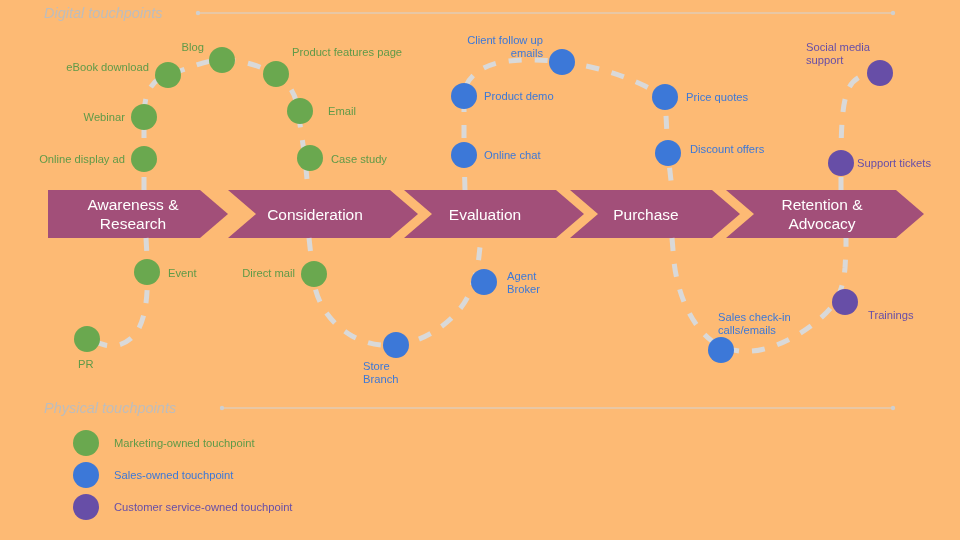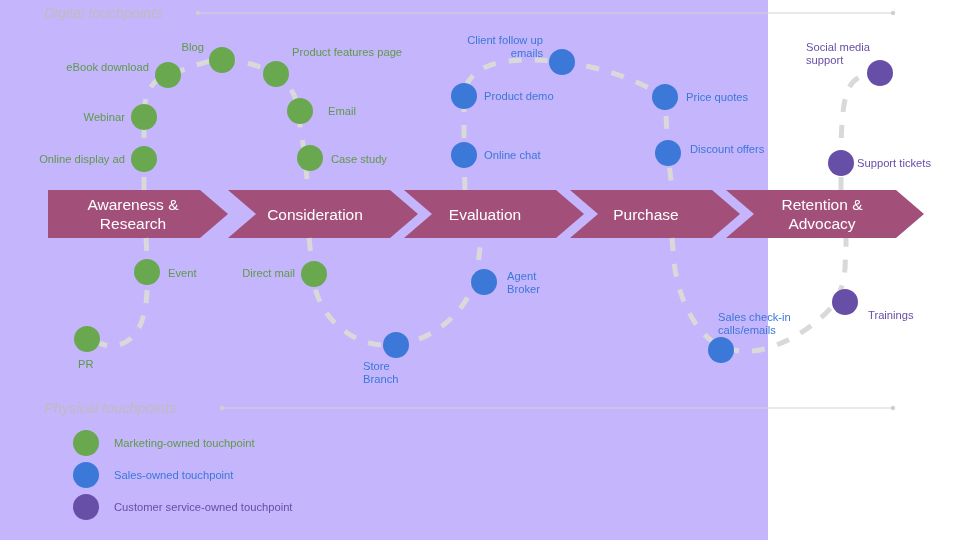--- a/index.html
+++ b/index.html
@@ -1,18 +1,18 @@
 <!DOCTYPE html>
 <html><head>
 <meta charset="utf-8">
 <style>
   html,body{margin:0;padding:0;background:#ffffff;}
   body{width:960px;height:540px;overflow:hidden;
        font-family:"Liberation Sans","DejaVu Sans",sans-serif;}
-  #stage{position:relative;width:768px;height:540px;background:#c4b5fd;}
+  #stage{position:relative;width:960px;height:540px;background:#fdba74;}
   svg#diagram{position:absolute;left:0;top:0;width:960px;height:540px;display:block;}
   .axis-label{font-style:italic;font-size:14.5px;fill:#bdbdbd;}
   .stage-label{fill:#ffffff;font-size:15.5px;}
   .node-label{font-size:11.2px;}
   .legend-label{font-size:11.2px;}
   .lbl-green{fill:#5f9a48;}
   .lbl-blue{fill:#3c78d8;}
   .lbl-purple{fill:#674ea7;}
   .axis-line{stroke:#d4d4d4;stroke-width:1.1;}
   .axis-dot{fill:#cfcfcf;}

